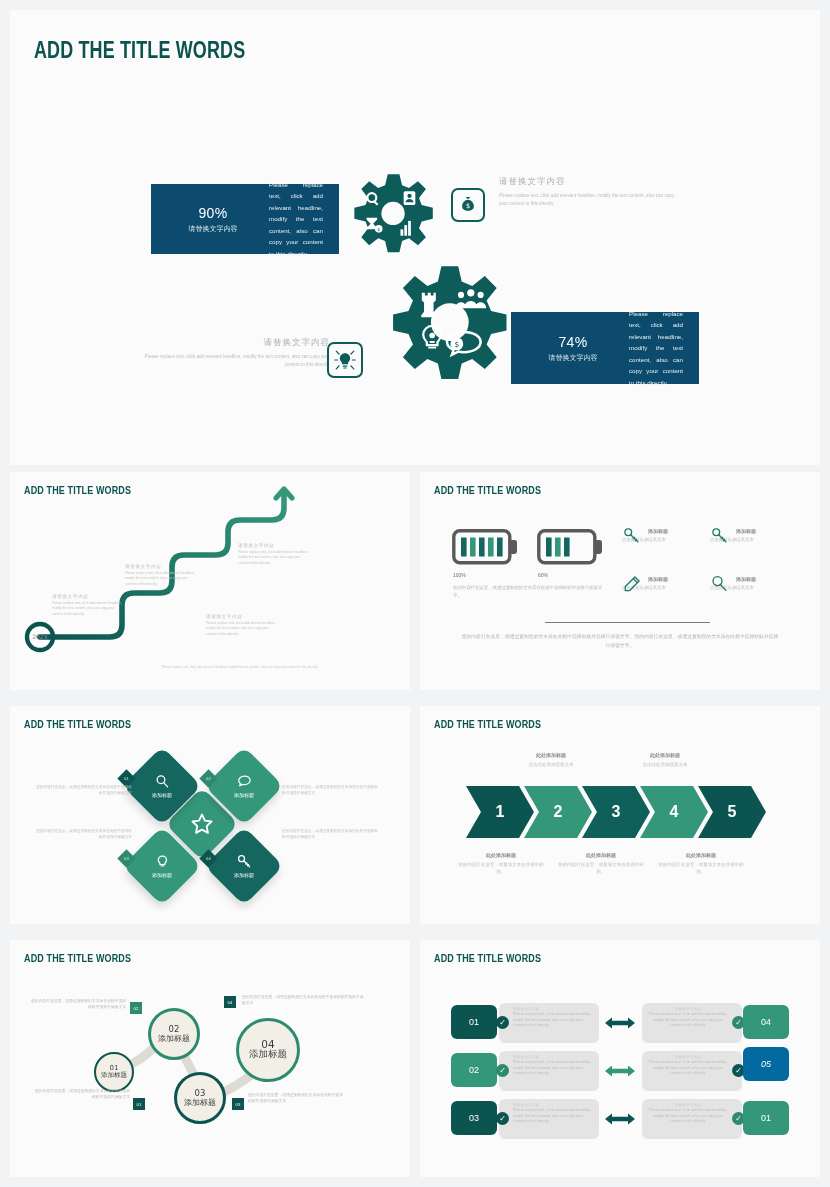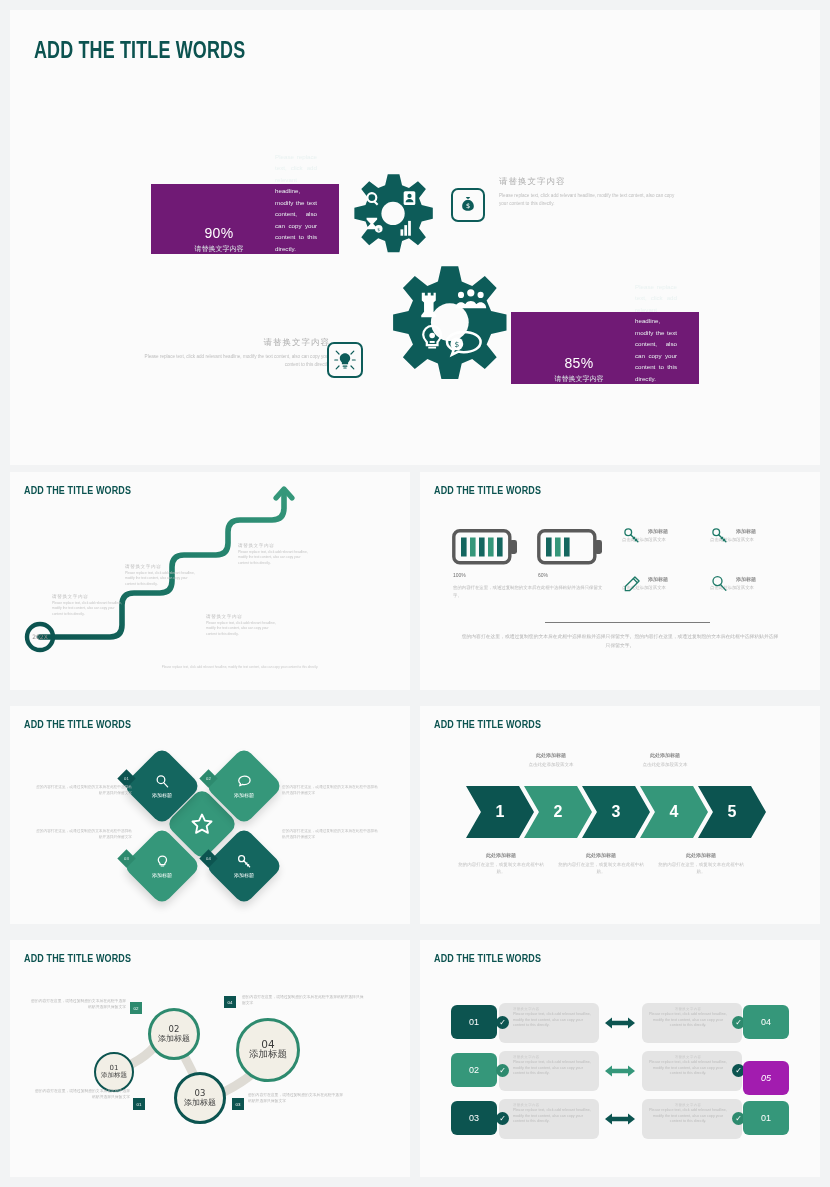--- a/index.html
+++ b/index.html
@@ -27,22 +27,22 @@
     white-space: nowrap;
   }
   .slide-hero .slide-title { font-size: 23px; position: absolute; left: 24px; top: 27px; }
   .mini .slide-title { font-size: 11.5px; position: absolute; left: 14px; top: 12px; }
 
   
   .cn { font-family: Liberation Mono, monospace; }
 
   
   .hero-panel {
-    position: absolute; background: #701a75; color: #fff; display: flex;
-    align-items: flex-end; padding: 0 22px;
+    position: absolute; background: #0c4a6e; color: #fff; display: flex;
+    align-items: center; padding: 0 16px;
   }
   .hero-panel .pct-wrap { width: 92px; text-align: center; flex: none; }
   .hero-panel .pct { font-size: 14px; font-weight: 400; letter-spacing: .3px; }
   .hero-panel .pct-sub { font-size: 7px; margin-top: 3px; color: #dbe8e6; }
   .hero-panel .body { font-size: 6.2px; line-height: 1.85; text-align: justify;
                       color: #e9f2f1; padding-left: 10px; }
 
   .hero-p1 { left: 141px; top: 174px; width: 188px; height: 70px; }
   .hero-p2 { left: 501px; top: 302px; width: 188px; height: 72px; }
 
@@ -196,21 +196,21 @@
     <div class="hero-panel hero-p1">
       <div class="pct-wrap">
         <div class="pct">90%</div>
         <div class="pct-sub cn">请替换文字内容</div>
       </div>
       <div class="body">Please replace text, click add relevant headline, modify the text content, also can copy your content to this directly.</div>
     </div>
 
     <div class="hero-panel hero-p2">
       <div class="pct-wrap">
-        <div class="pct">85%</div>
+        <div class="pct">74%</div>
         <div class="pct-sub cn">请替换文字内容</div>
       </div>
       <div class="body">Please replace text, click add relevant headline, modify the text content, also can copy your content to this directly.</div>
     </div>
 
     <div class="hero-note hero-n1">
       <div class="hn-title cn">请替换文字内容</div>
       <div class="hn-body">Please replace text, click add relevant headline, modify the text content, also can copy your content to this directly.</div>
     </div>
 
@@ -526,21 +526,21 @@
     </div>
     <div class="chk" style="left:76px; top:124px; background:#2d8a6e;">✓</div>
     <svg class="dblarrow" style="left:185px; top:124px;" viewBox="0 0 30 14">
       <path d="M0 7 L7 1.4 L7 4.8 L23 4.8 L23 1.4 L30 7 L23 12.6 L23 9.2 L7 9.2 L7 12.6 Z" fill="#35977a"></path>
     </svg>
     <div class="panel right" style="left:222px; top:111px;">
       <div class="p-t cn">请替换文字内容</div>
       <div class="p-b">Please replace text, click add relevant headline, modify the text content, also can copy your content to this directly.</div>
     </div>
     <div class="chk" style="left:312px; top:124px; background:#0c5450;">✓</div>
-    <div class="nbox" style="left:323px; top:121px; background:#a21caf;font-style:italic;">05</div>
+    <div class="nbox" style="left:323px; top:107px; background:#0369a1;font-style:italic;">05</div>
 
     <div class="nbox" style="left:31px; top:161px; background:#0c5450;">03</div>
     <div class="panel" style="left:79px; top:159px;">
       <div class="p-t cn">请替换文字内容</div>
       <div class="p-b">Please replace text, click add relevant headline, modify the text content, also can copy your content to this directly.</div>
     </div>
     <div class="chk" style="left:76px; top:172px; background:#0c5450;">✓</div>
     <svg class="dblarrow" style="left:185px; top:172px;" viewBox="0 0 30 14">
       <path d="M0 7 L7 1.4 L7 4.8 L23 4.8 L23 1.4 L30 7 L23 12.6 L23 9.2 L7 9.2 L7 12.6 Z" fill="#0c5450"></path>
     </svg>

